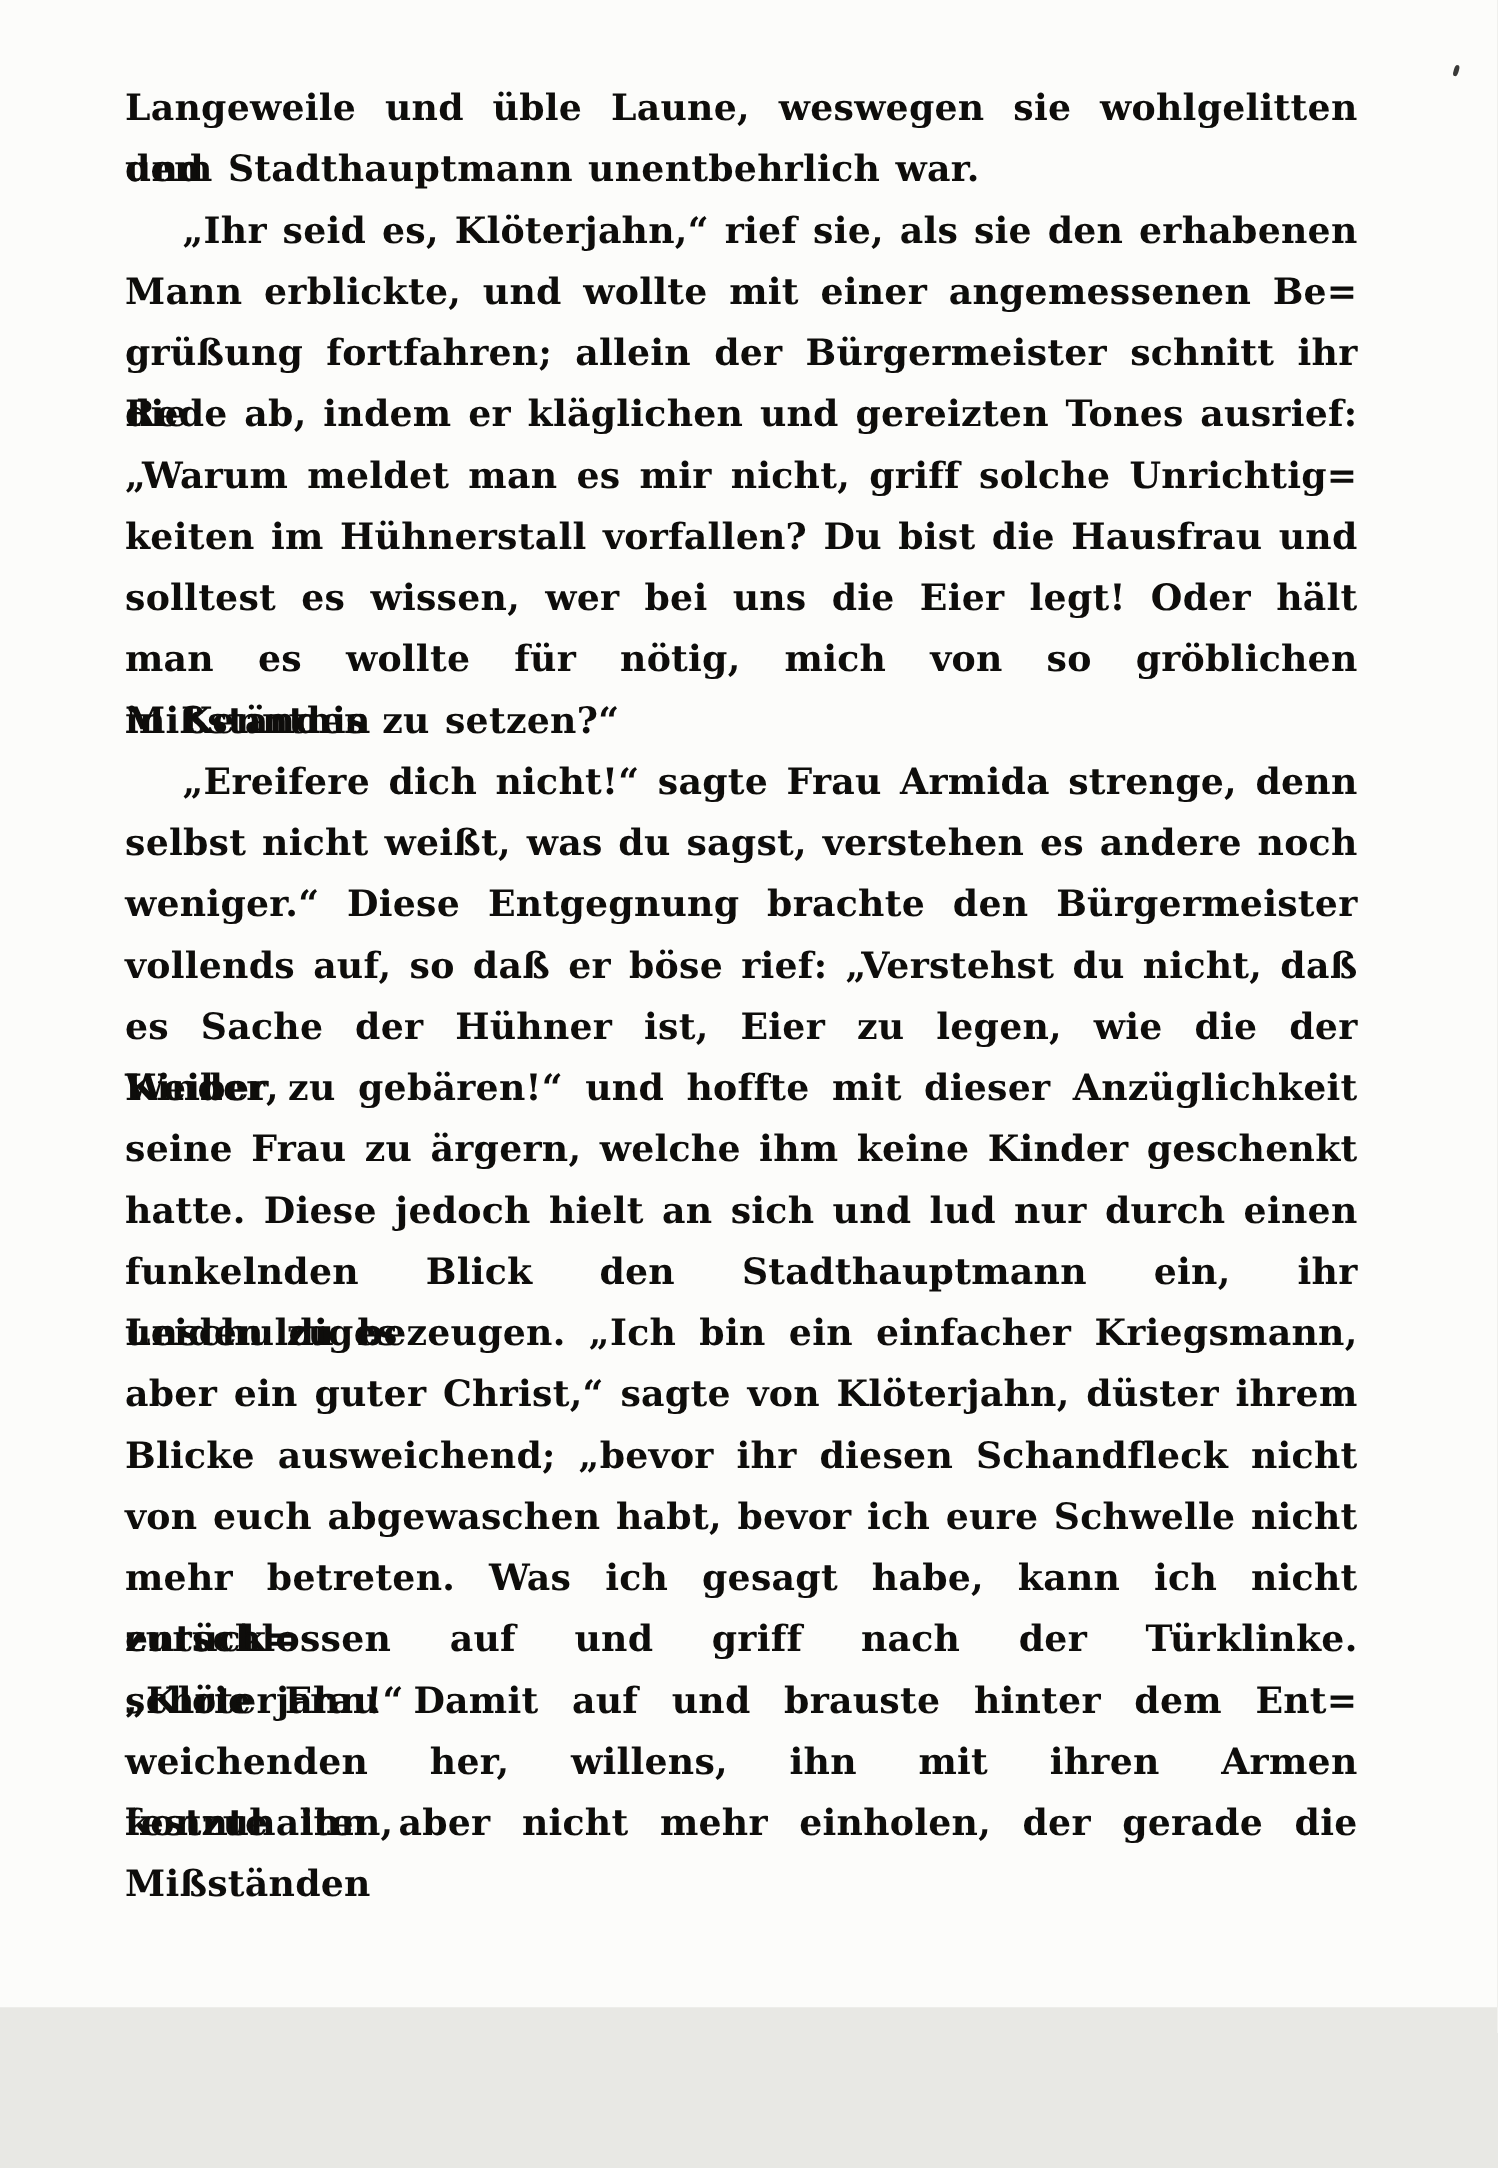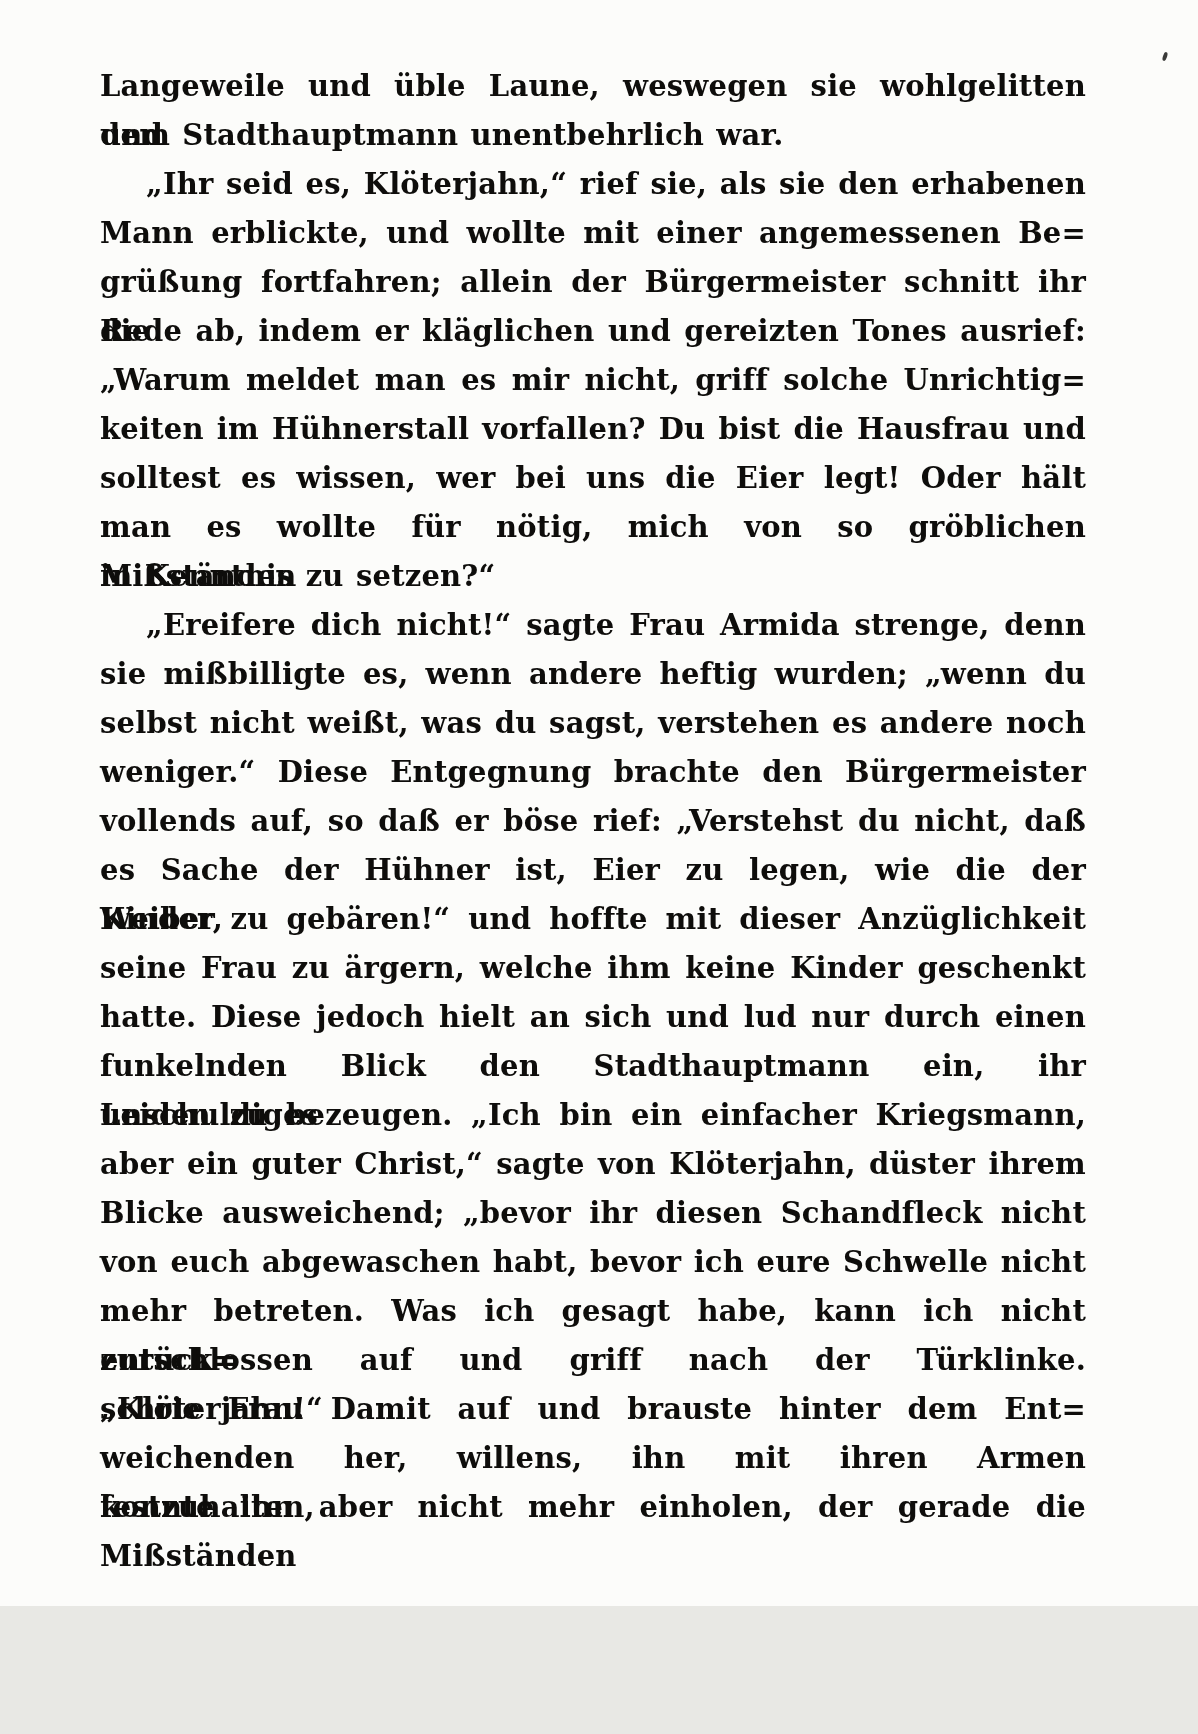--- a/index.html
+++ b/index.html
@@ -62,21 +62,20 @@
     <div class="line indent">„Ihr seid es, Klöterjahn,“ rief sie, als sie den erhabenen</div>
     <div class="line">Mann erblickte, und wollte mit einer angemessenen Be=</div>
     <div class="line">grüßung fortfahren; allein der Bürgermeister schnitt ihr die</div>
     <div class="line">Rede ab, indem er kläglichen und gereizten Tones ausrief:</div>
     <div class="line">„Warum meldet man es mir nicht, griff solche Unrichtig=</div>
     <div class="line">keiten im Hühnerstall vorfallen? Du bist die Hausfrau und</div>
     <div class="line">solltest es wissen, wer bei uns die Eier legt! Oder hält</div>
     <div class="line">man es wollte für nötig, mich von so gröblichen Mißständen</div>
     <div class="line flush">in Kenntnis zu setzen?“</div>
     <div class="line indent">„Ereifere dich nicht!“ sagte Frau Armida strenge, denn</div>
-    <div class="line">sie mißbilligte es, wenn andere heftig wurden; „wenn du</div>
     <div class="line">selbst nicht weißt, was du sagst, verstehen es andere noch</div>
     <div class="line">weniger.“ Diese Entgegnung brachte den Bürgermeister</div>
     <div class="line">vollends auf, so daß er böse rief: „Verstehst du nicht, daß</div>
     <div class="line">es Sache der Hühner ist, Eier zu legen, wie die der Weiber,</div>
     <div class="line">Kinder zu gebären!“ und hoffte mit dieser Anzüglichkeit</div>
     <div class="line">seine Frau zu ärgern, welche ihm keine Kinder geschenkt</div>
     <div class="line">hatte. Diese jedoch hielt an sich und lud nur durch einen</div>
     <div class="line">funkelnden Blick den Stadthauptmann ein, ihr unschuldiges</div>
     <div class="line">Leiden zu bezeugen. „Ich bin ein einfacher Kriegsmann,</div>
     <div class="line">aber ein guter Christ,“ sagte von Klöterjahn, düster ihrem</div>

